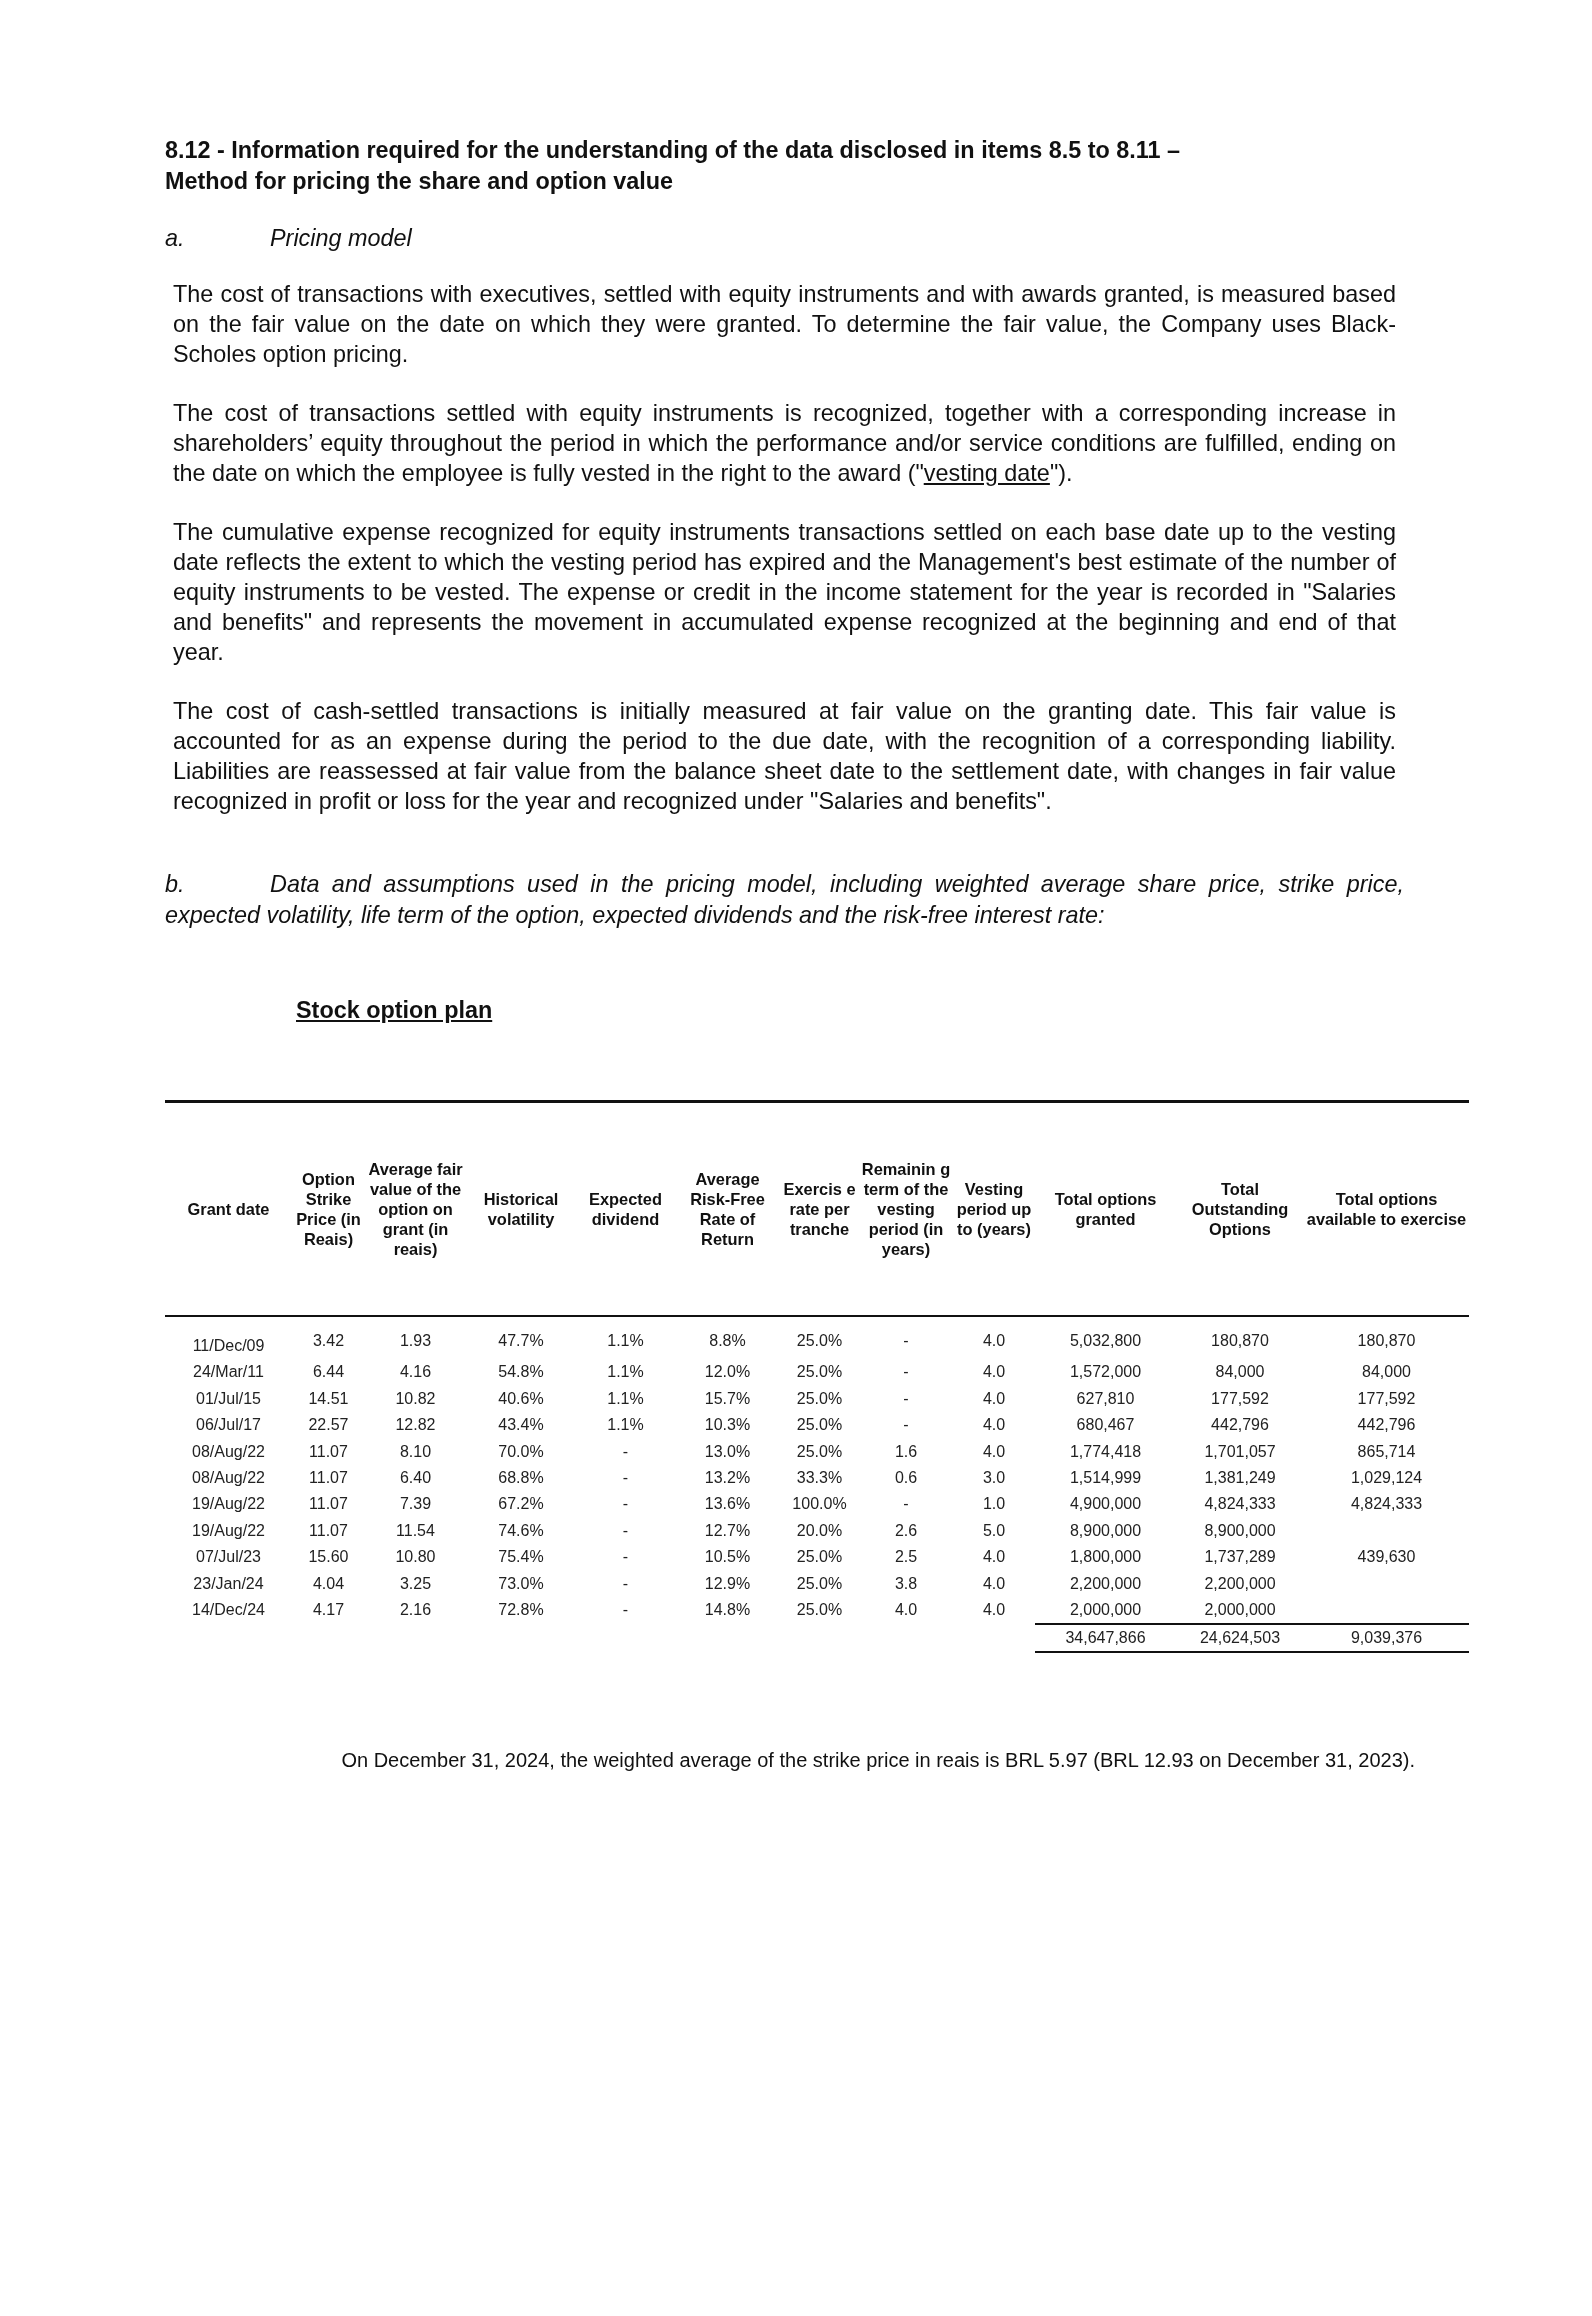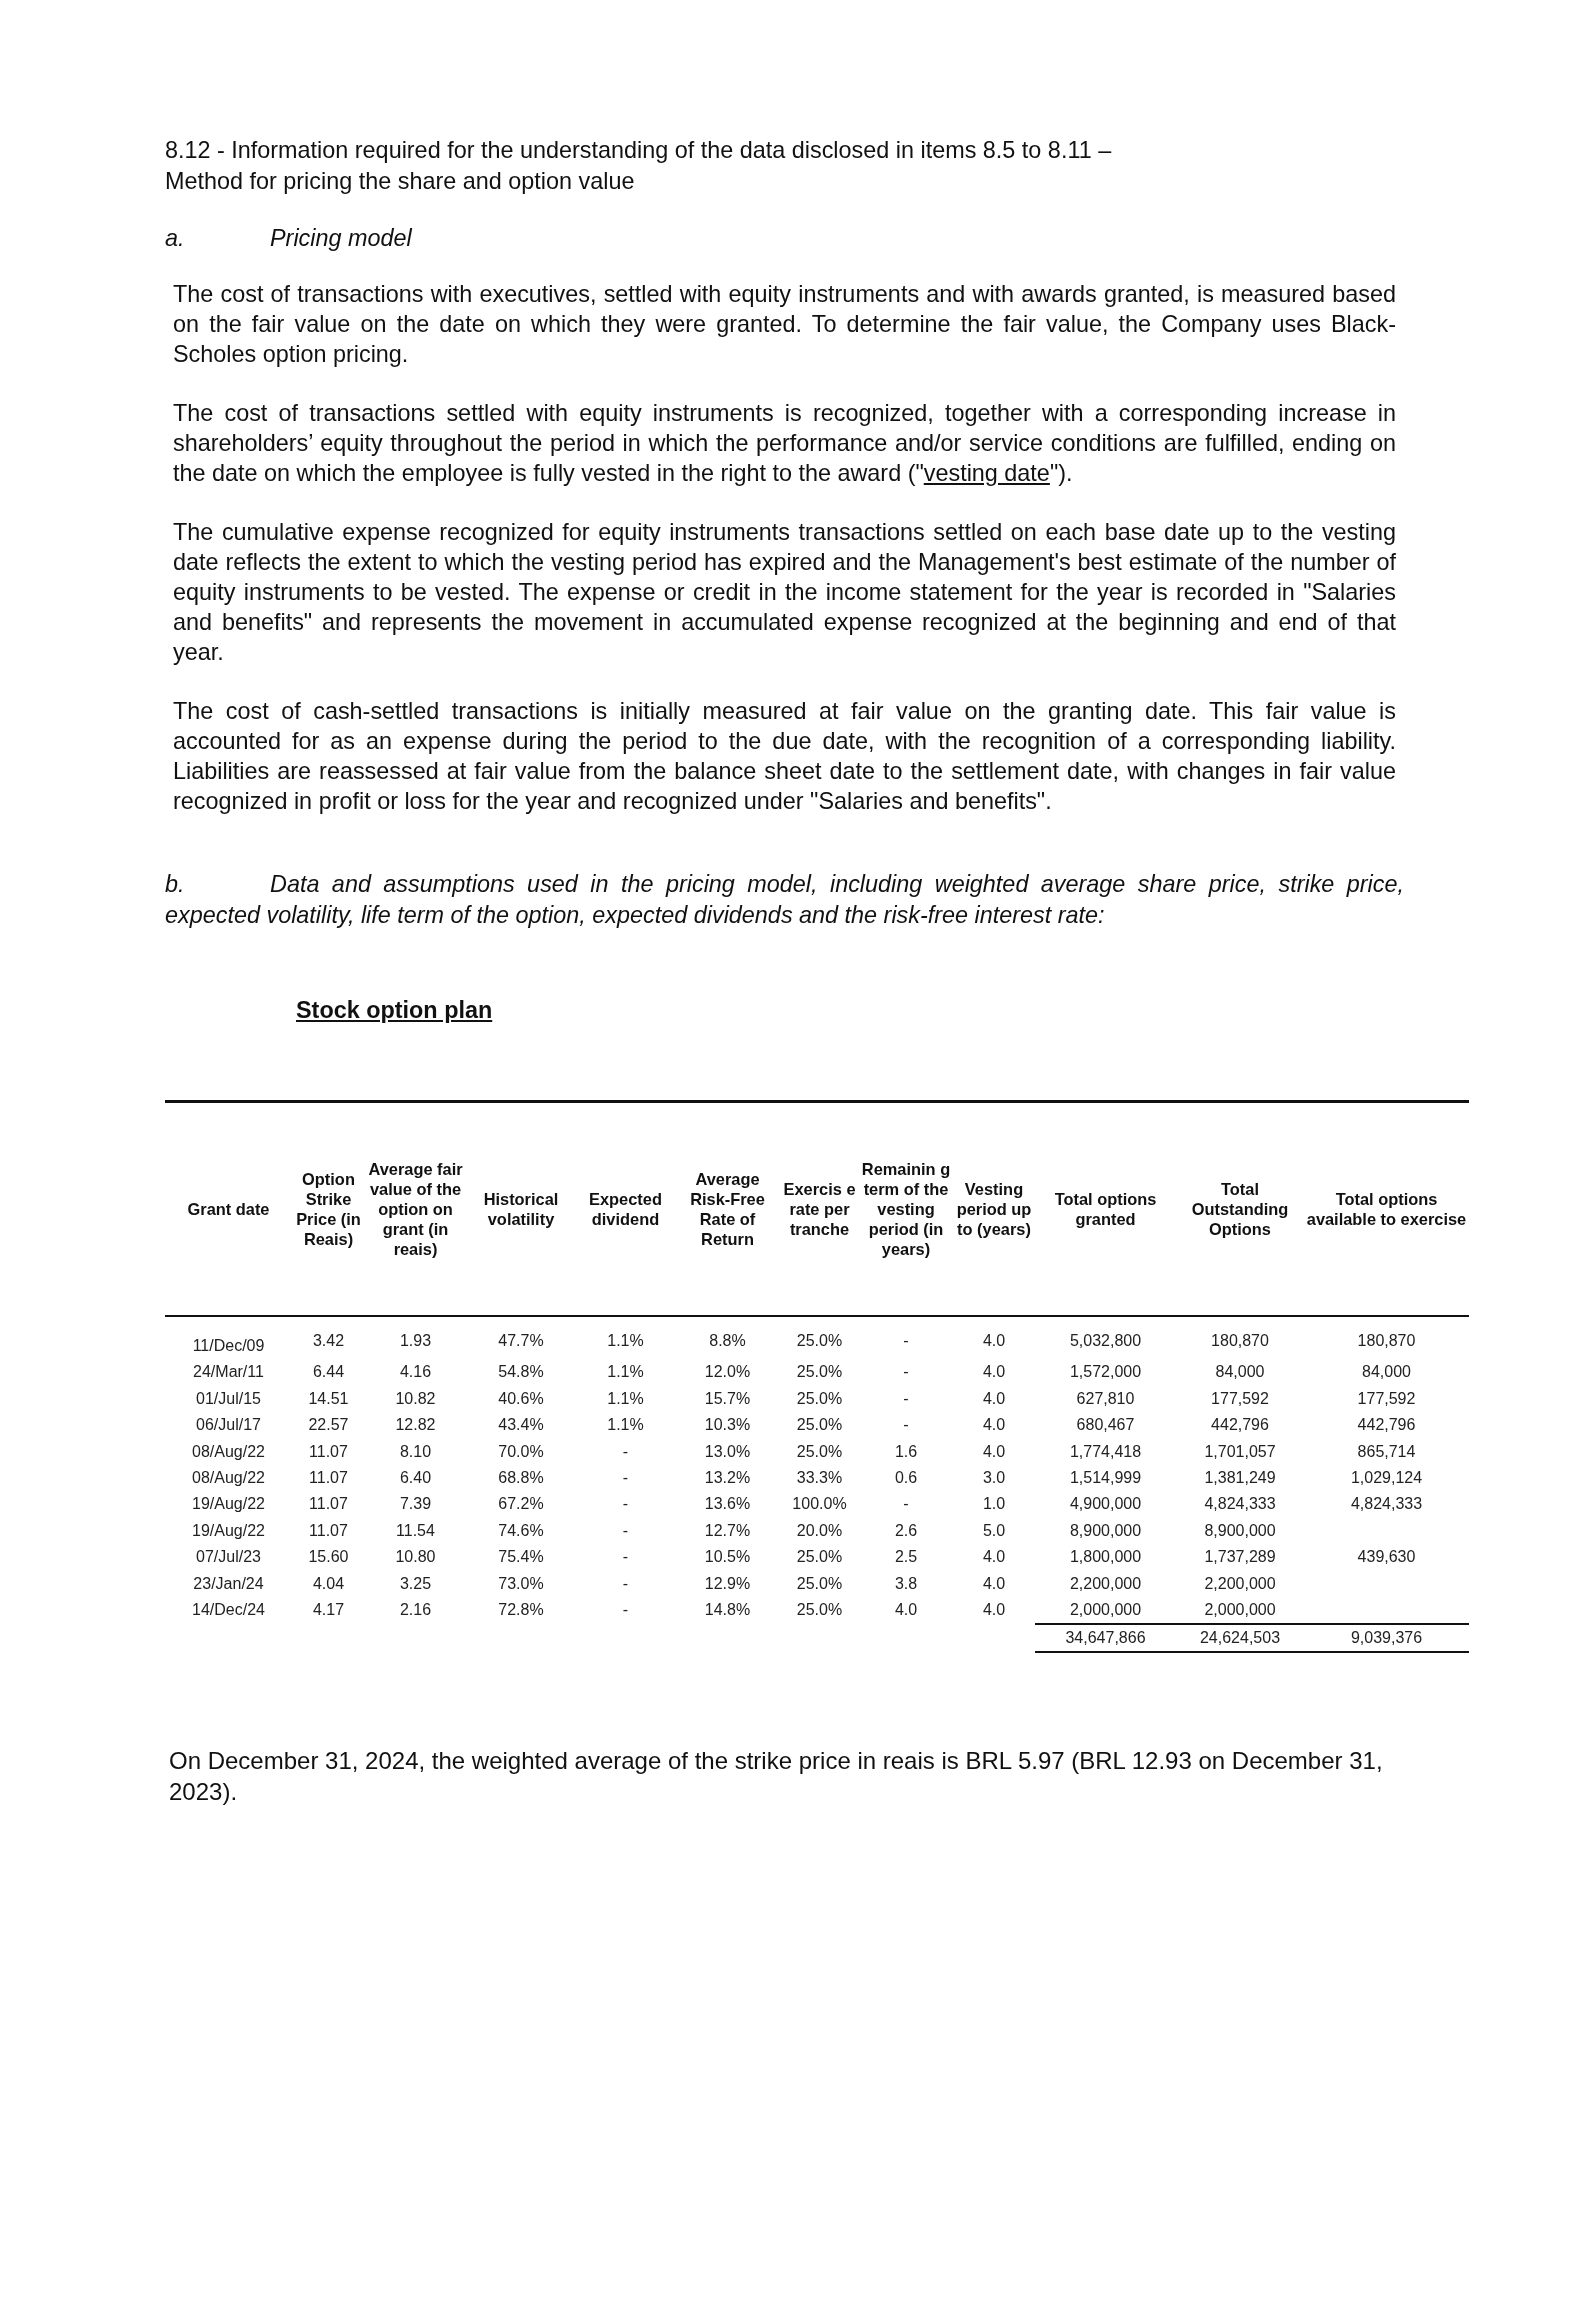--- a/index.html
+++ b/index.html
@@ -1,33 +1,33 @@
 <!DOCTYPE html>
 <html style="font-size:15px"><head>
 <meta charset="utf-8">
 <style>
   html, body { margin: 0; padding: 0; background: #ffffff; }
   body { width: 1593px; height: 2316px; position: relative; font-family: "Liberation Sans", sans-serif; color: #111; }
   .page { position: absolute; left: 165px; top: 135px; width: 1239px; }
-  .heading { font-weight: normal; font-size: 23.4px; line-height: 31px; margin: 0; }
+  .heading { font-weight: bold; font-size: 23.4px; line-height: 31px; margin: 0; }
   .sub { font-style: italic; font-size: 23.4px; line-height: 31px; margin-top: 26px; display: flex; }
   .sub .letter { width: 105px; flex: none; }
   .para { font-size: 23.4px; line-height: 30px; text-align: justify; margin: 8px; }
   .u { text-decoration: underline; }
   .subb { font-style: italic; font-size: 23.4px; line-height: 31px; text-align: justify; }
   .subb .letter { display: inline-block; width: 105px; }
   .plan-title { font-weight: bold; font-size: 23.4px; text-decoration: underline; position: absolute; left: 131px; }
 
   .tbl-wrap { position: absolute; left: 165px; top: 1100px; width: 1304px; }
   .top-rule { height: 2.8px; background: #111; width: 1304px; }
   table.opt { border-collapse: collapse; width: 1304px; font-size: 16px; table-layout: fixed; }
   table.opt th { font-weight: bold; font-size: 16.4px; line-height: 20px; text-align: center; vertical-align: middle; padding: 0 1.9px; height: 212px; border-bottom: 2.8px solid #111; }
   table.opt td { text-align: center; height: 26.4px; padding: 0; line-height: 26px; color: #222; }
   tr.total td.tot { border-top: 2.3px solid #111; border-bottom: 2.3px solid #111; }
-  .footer-text { position: absolute; left: 169px; top: 1745px; width: 1239px; font-size: 24px; line-height: 31px; }
+  .footer-text { position: absolute; left: 176px; top: 1745px; width: 1239px; font-size: 20px; line-height: 31px; text-align: right; }
 </style>
 </head>
 <body>
 
 <div class="page">
   <p class="heading">
     <span>8.12 - Information required for the understanding of the data disclosed in items 8.5 to 8.11 –</span><br>
     <span>Method for pricing the share and option value</span>
   </p>
 

